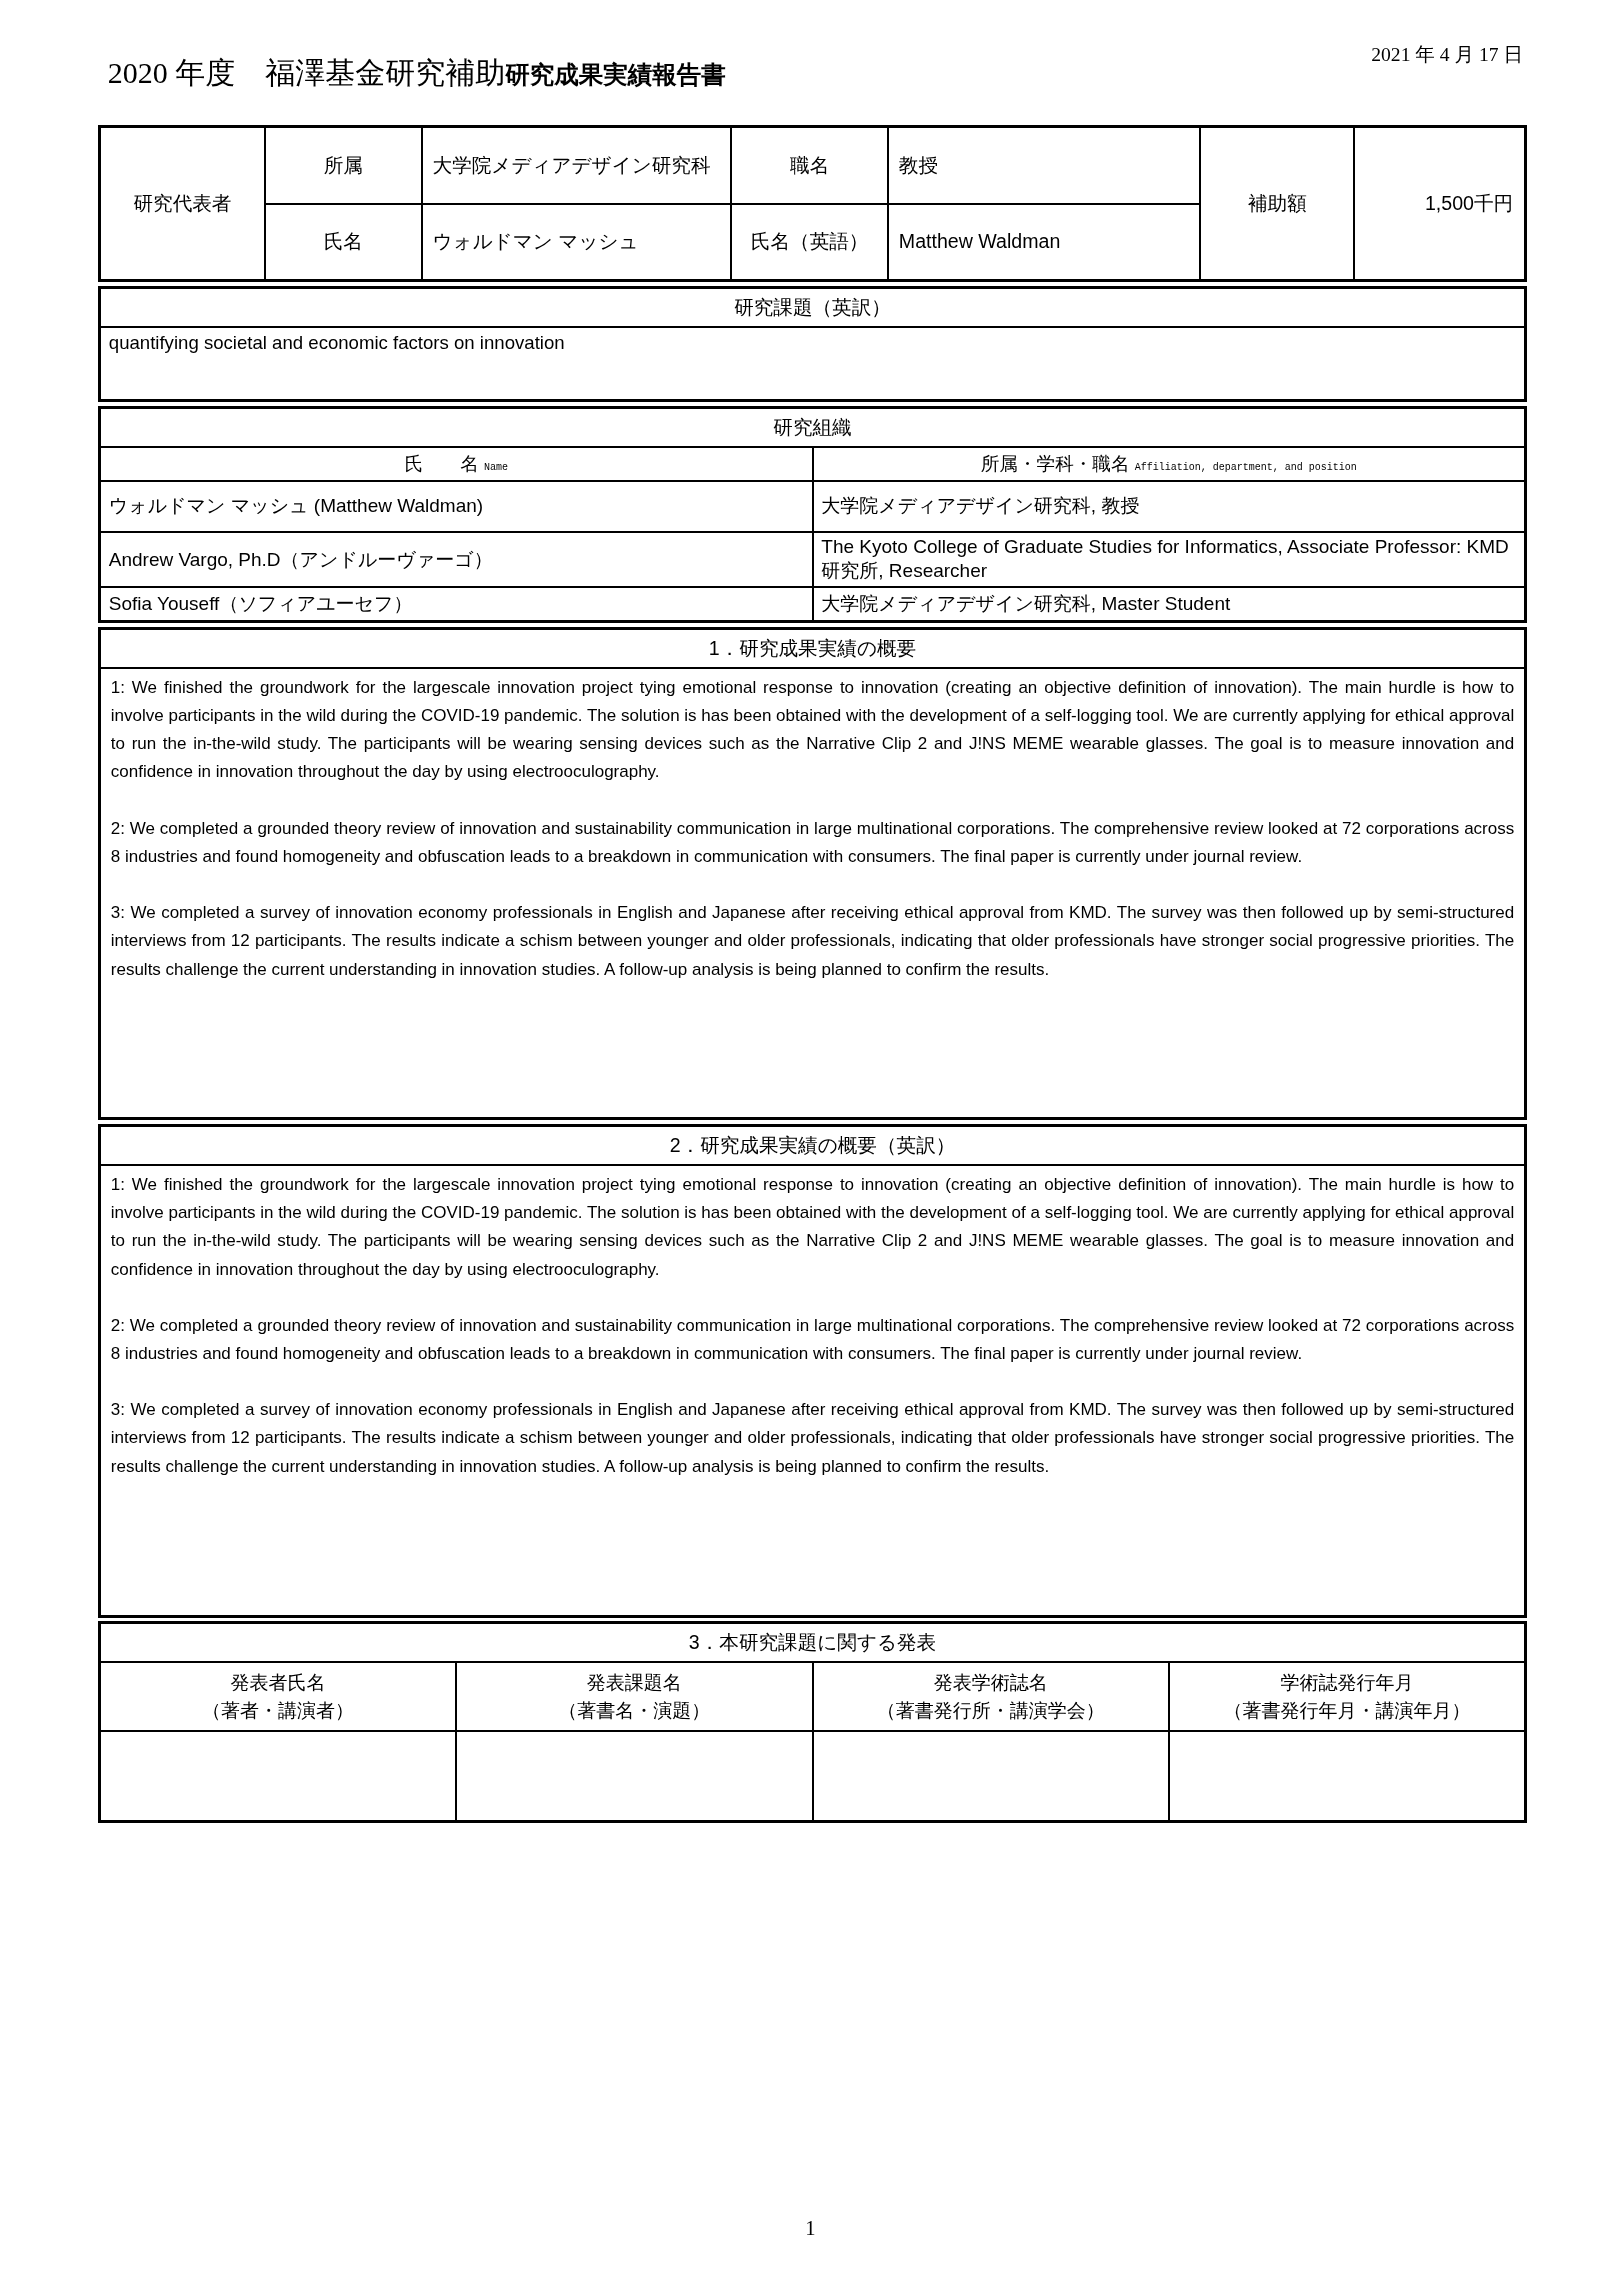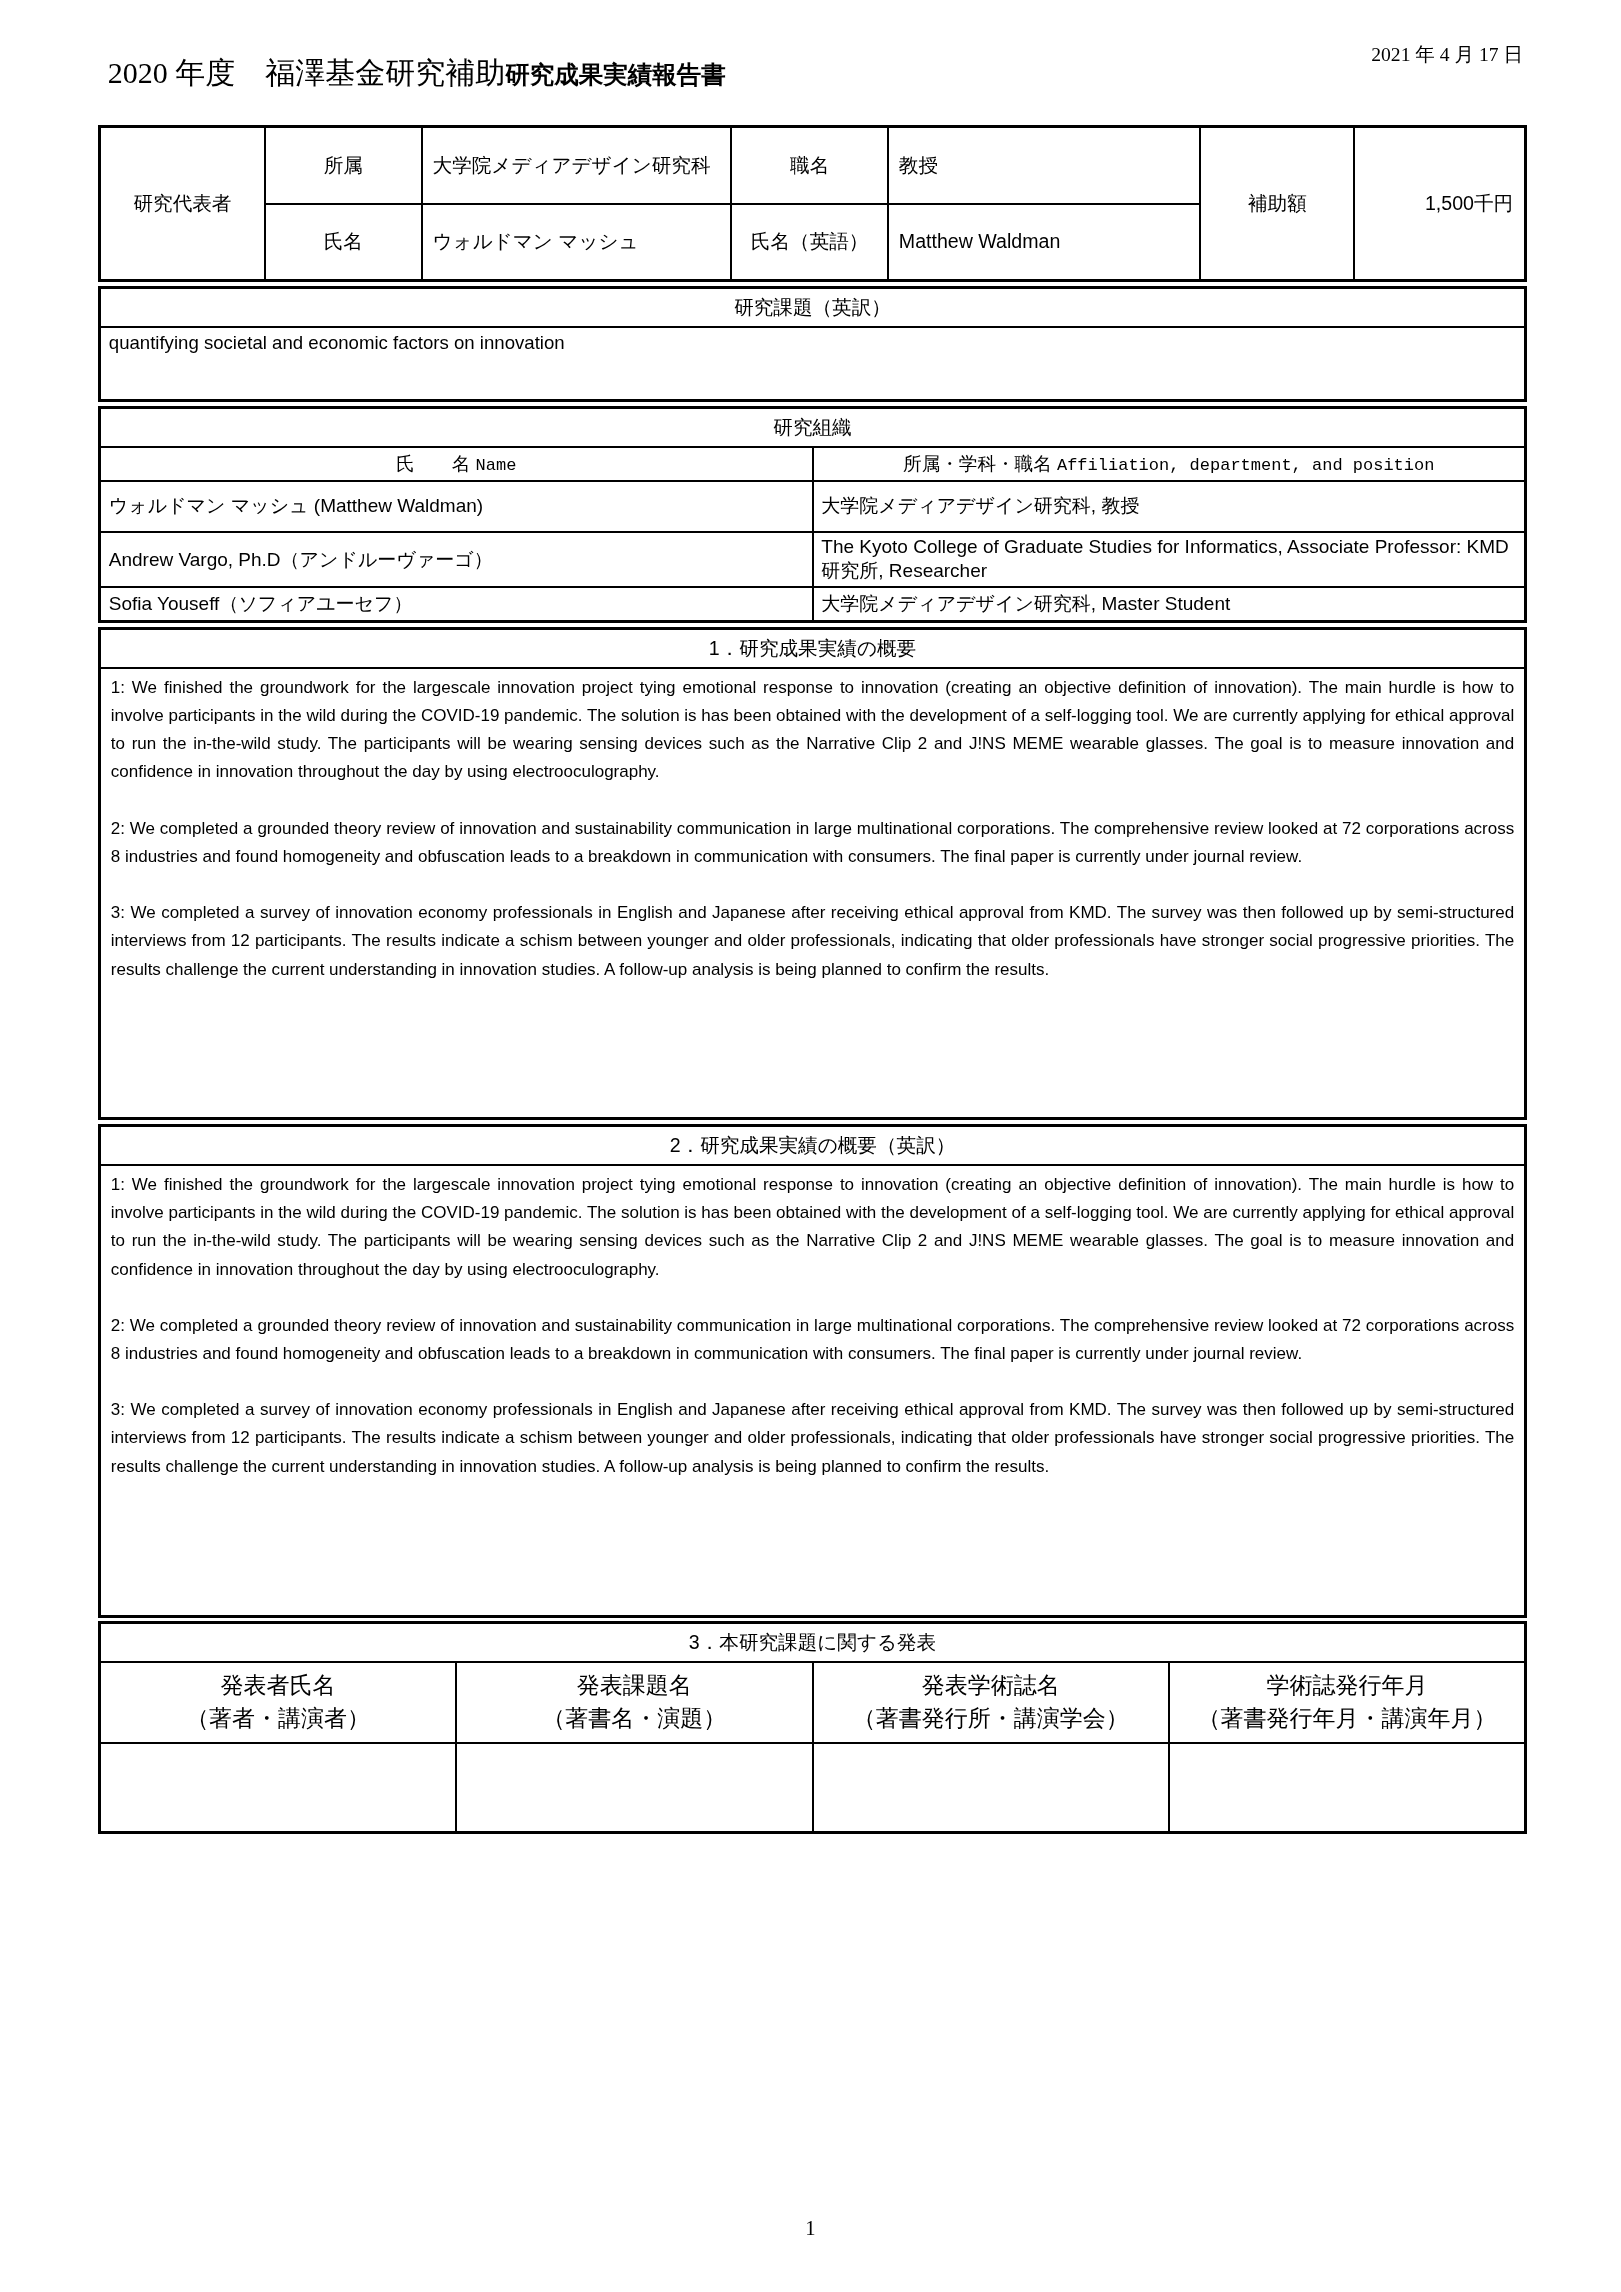--- a/index.html
+++ b/index.html
@@ -75,21 +75,21 @@
   
   .org-hdr td {
     text-align: center;
     font-size: 18.6px;
     padding: 2.9px 0;
     height: 31px;
     vertical-align: middle;
   }
   .small-en {
     font-family: "Liberation Mono", monospace;
-    font-size: 17px;
+    font-size: 10px;
   }
   .org-row td {
     font-size: 19px;
     padding: 2.9px 7.8px;
     vertical-align: middle;
     text-align: left;
   }
   .org-row.tall td { height: 51px; }
   .org-name-col { width: 29%; }
   
@@ -99,21 +99,21 @@
     text-align: left;
     padding: 4.9px 9.8px 9.8px 9.8px;
     font-size: 17px;
     line-height: 1.66;
   }
   .essay p { margin: 0 0 28px 0; text-align: justify; }
   .essay p:last-child { margin-bottom: 0; }
   
   .pub-hdr td {
     text-align: center;
-    font-size: 23px;
+    font-size: 19px;
     line-height: 1.45;
     padding: 5.9px 0;
     vertical-align: middle;
     height: 60px;
   }
   .pub-empty td { height: 90px; }
   
   .page-num {
     position: absolute;
     left: 0; right: 0;

